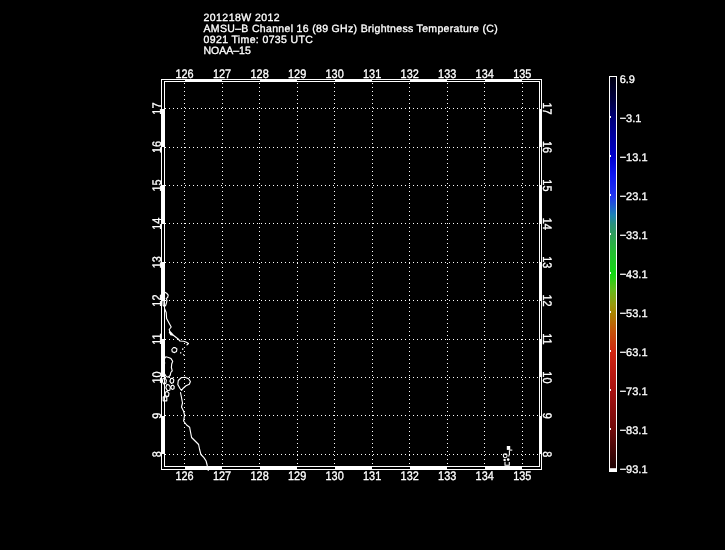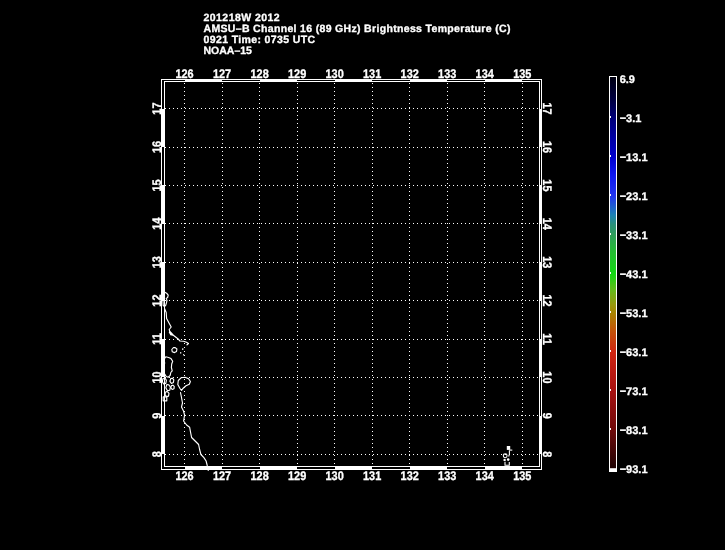--- a/index.html
+++ b/index.html
@@ -1,16 +1,16 @@
 <!DOCTYPE html>
 <html><head>
 <meta charset="utf-8">
 <style>
 html,body{margin:0;padding:0;background:#000;}
-#stage{position:relative;width:683px;height:550px;background:#000;overflow:hidden;font-weight:bold;}
+#stage{position:relative;width:683px;height:550px;background:#000;overflow:hidden;}
 svg{text-rendering:geometricPrecision;}
 svg text{font-family:"Liberation Sans",sans-serif;fill:#fff;stroke:#fff;stroke-width:0.32px;}
 </style>
 </head>
 <body>
 <div id="stage">
 <svg width="725" height="550" viewBox="0 0 725 550" style="filter:brightness(1)">
 
   <g font-size="10.5">
     <text x="203.5" y="21.1" letter-spacing="0.45">201218W 2012</text>

